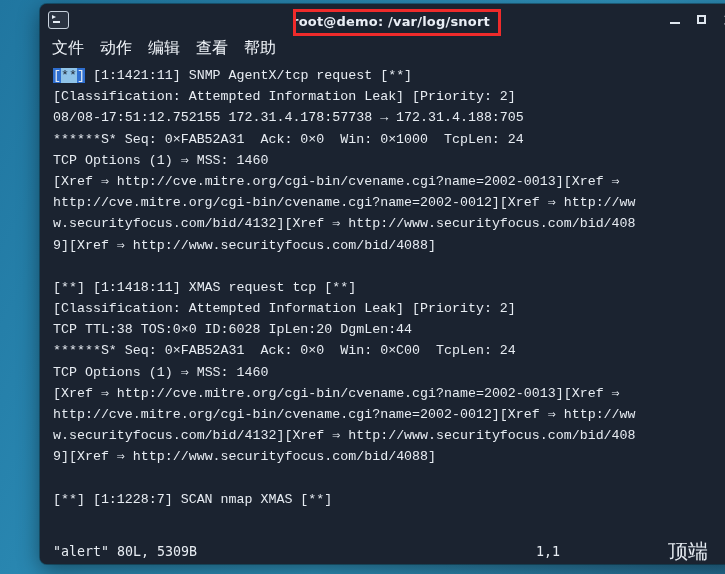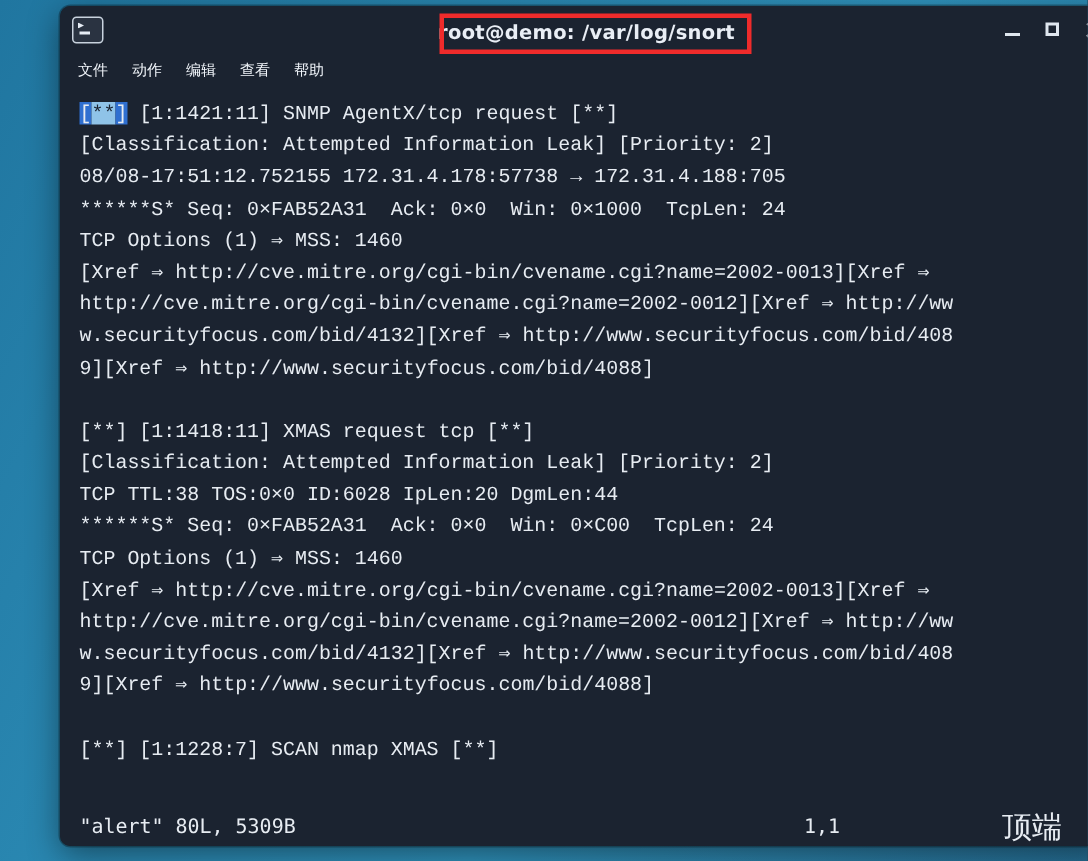--- a/index.html
+++ b/index.html
@@ -158,21 +158,21 @@
     height: 26px;
     flex: 0 0 26px;
     background: #1b2330;
     display: flex;
     align-items: center;
     padding-left: 12px;
     gap: 16px;
   }
   .menu-item {
     color: #f0f4f9;
-    font-size: 10px;
+    font-size: 16px;
     font-family: Liberation Mono, monospace;
     cursor: pointer;
     line-height: 1;
   }
 
   
   #termarea {
     flex: 1 1 auto;
     background: #1b2330;
     position: relative;

